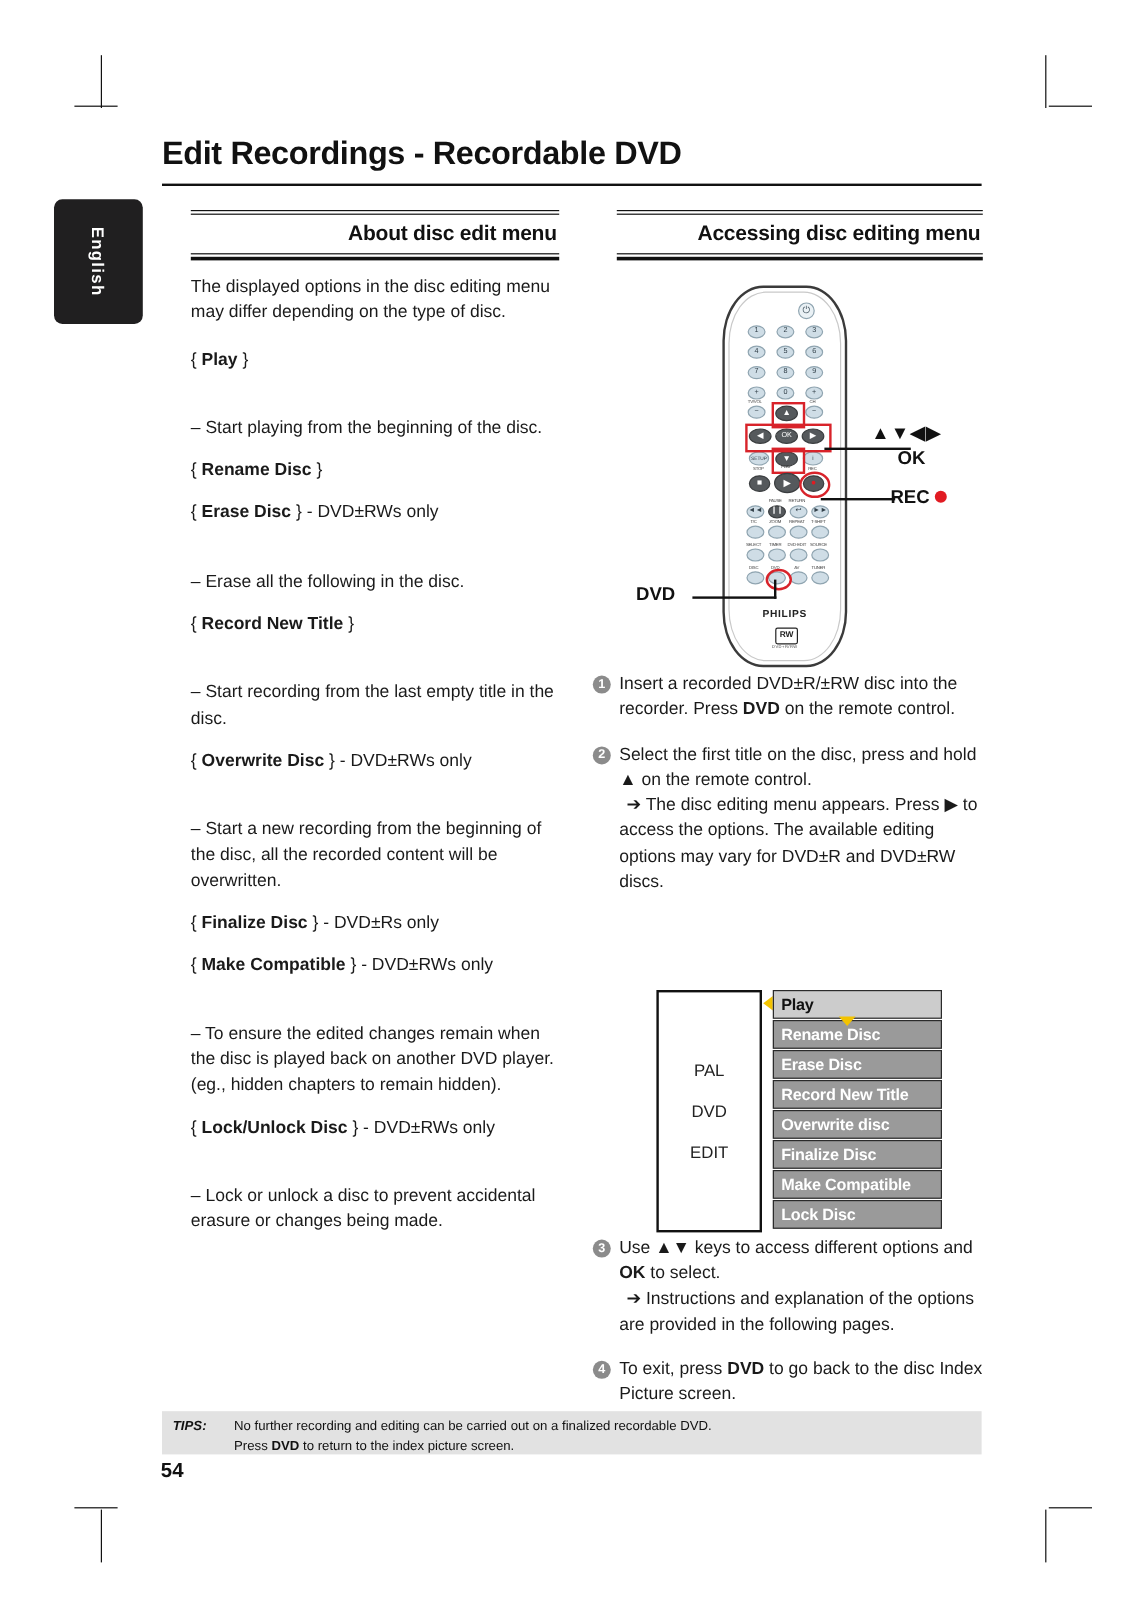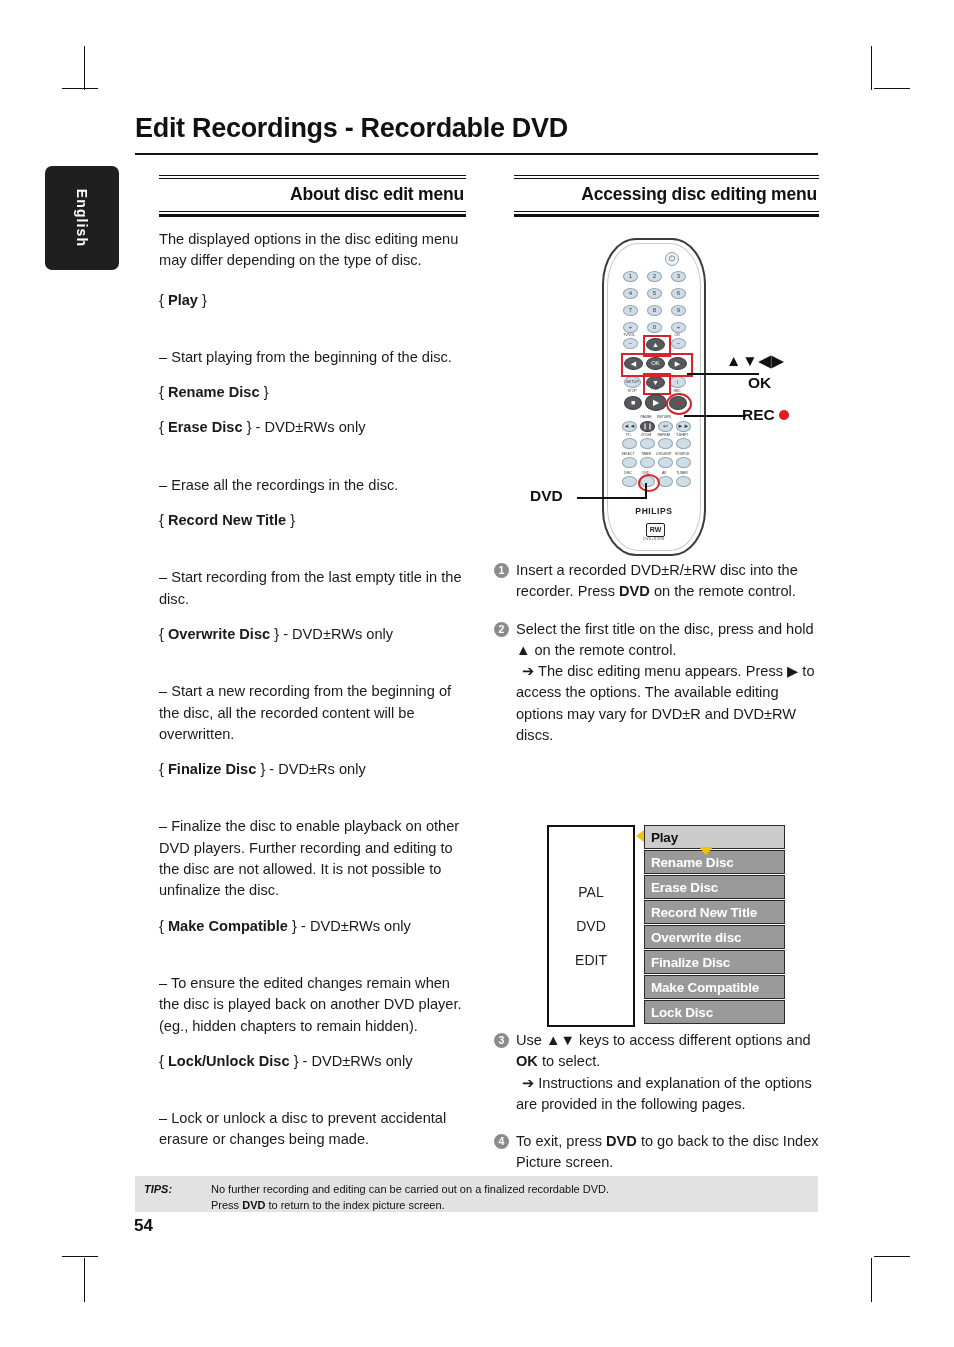--- a/index.html
+++ b/index.html
@@ -343,21 +343,20 @@
     top: 6px;
     font-style: italic;
     font-weight: bold;
     font-size: 11px;
   }
   #tips-lines {
     position: absolute;
     left: 60px;
     top: 6px;
     right: 6px;
-    margin-left: 16px;
   }
   #page-number {
     position: absolute;
     left: 134px;
     top: 1216px;
     font-size: 17px;
     font-weight: bold;
     color: #111;
   }
 </style>
@@ -405,33 +404,32 @@
   <div id="option-list">
       <div class="opt">
         <div><span class="brace">{ </span><b>Play</b><span class="brace"> }</span><span></span></div>
         <div class="dash-line">– Start playing from the beginning of the disc.</div>
       </div>
       <div class="opt">
         <div><span class="brace">{ </span><b>Rename Disc</b><span class="brace"> }</span><span></span></div>
       </div>
       <div class="opt">
         <div><span class="brace">{ </span><b>Erase Disc</b><span class="brace"> }</span><span> - DVD±RWs only</span></div>
-        <div class="dash-line">– Erase all the recordings in the disc.</div>
+        <div class="dash-line">– Erase all the following in the disc.</div>
       </div>
       <div class="opt">
         <div><span class="brace">{ </span><b>Record New Title</b><span class="brace"> }</span><span></span></div>
         <div class="dash-line">– Start recording from the last empty title in the disc.</div>
       </div>
       <div class="opt">
         <div><span class="brace">{ </span><b>Overwrite Disc</b><span class="brace"> }</span><span> - DVD±RWs only</span></div>
         <div class="dash-line">– Start a new recording from the beginning of the disc, all the recorded content will be overwritten.</div>
       </div>
       <div class="opt">
         <div><span class="brace">{ </span><b>Finalize Disc</b><span class="brace"> }</span><span> - DVD±Rs only</span></div>
-        <div class="dash-line">– Finalize the disc to enable playback on other DVD players. Further recording and editing to the disc are not allowed. It is not possible to unfinalize the disc.</div>
       </div>
       <div class="opt">
         <div><span class="brace">{ </span><b>Make Compatible</b><span class="brace"> }</span><span> - DVD±RWs only</span></div>
         <div class="dash-line">– To ensure the edited changes remain when the disc is played back on another DVD player. (eg., hidden chapters to remain hidden).</div>
       </div>
       <div class="opt">
         <div><span class="brace">{ </span><b>Lock/Unlock Disc</b><span class="brace"> }</span><span> - DVD±RWs only</span></div>
         <div class="dash-line">– Lock or unlock a disc to prevent accidental erasure or changes being made.</div>
       </div>
     </div>

